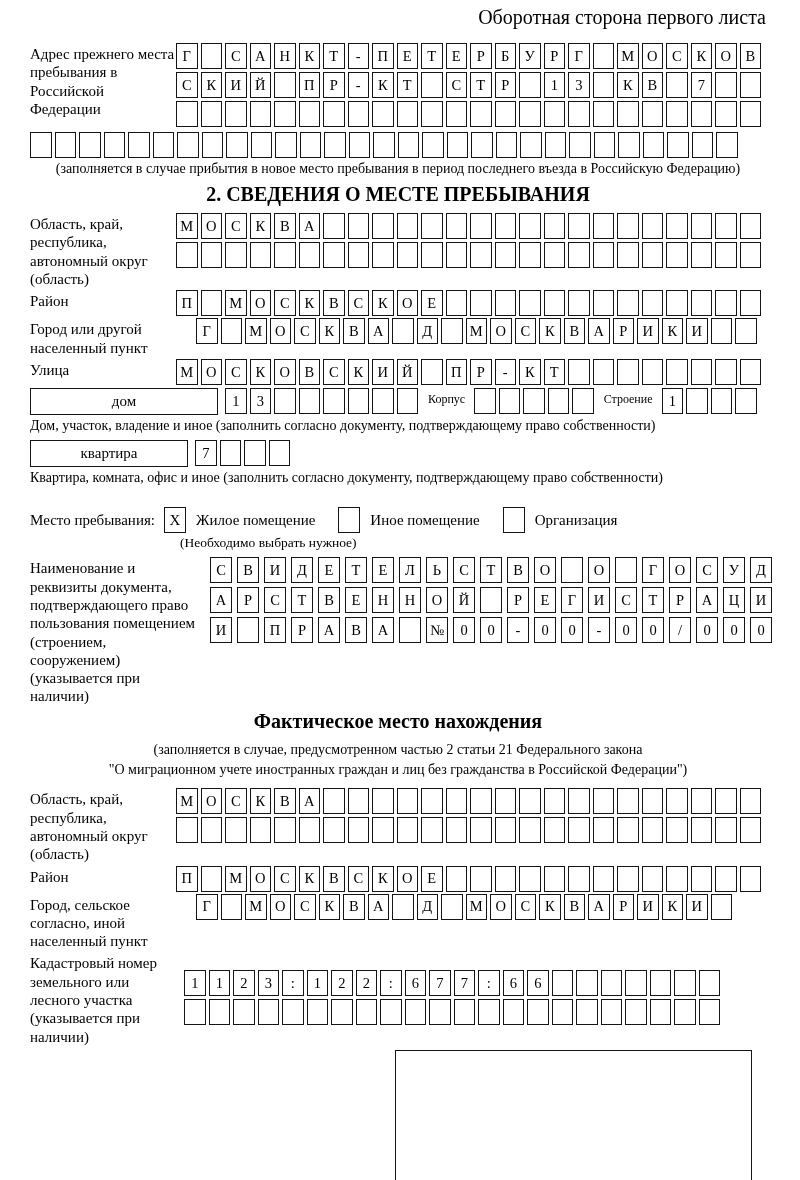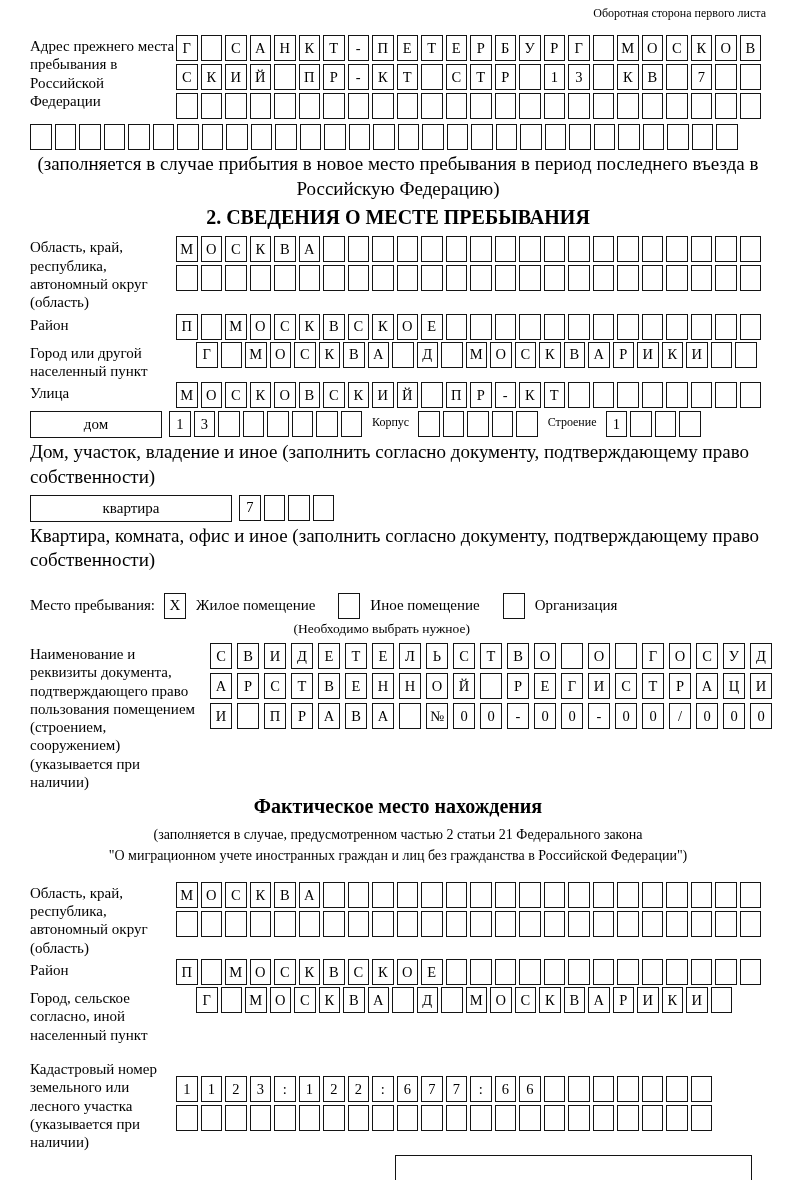--- a/index.html
+++ b/index.html
@@ -1,45 +1,45 @@
 <!DOCTYPE html>
 <html><head>
 <meta charset="utf-8">
 <style>
   html,body{margin:0;padding:0;background:#fff;}
   body{width:800px;height:1180px;font-family:"Liberation Serif",serif;color:#000;overflow:hidden;}
   .page{padding:6px 34px 0 30px;box-sizing:border-box;width:800px;}
-  .header-note{text-align:right;font-size:12px;margin-bottom:14px;}
+  .header-note{text-align:right;font-size:20px;margin-bottom:14px;}
   .frow{display:flex;align-items:flex-start;margin-bottom:2px;}
   .flabel{flex:none;font-size:15px;line-height:1.22;padding-top:2px;}
   .w146{width:146px;}
   .w166{width:166px;}
   .rowstack{flex:none;}
   .rowstack .cells{margin-bottom:3px;}
   .cells{display:flex;gap:3px;flex:none;}
   .cell{box-sizing:border-box;flex:none;width:21.5px;height:26px;border:1.7px solid #141414;
         display:flex;align-items:center;justify-content:center;font-size:14.5px;line-height:1;}
   .cells-wide .cell{width:22px;}
   .cells-wide{gap:5px;}
   .fullrow{margin-top:1px;margin-bottom:2px;}
-  .note{font-size:19px;line-height:1.3;margin:1px 0 5px 0;}
+  .note{font-size:14px;line-height:1.3;margin:1px 0 5px 0;}
   .center{text-align:center;}
   .sec-title{text-align:center;font-weight:bold;font-size:20px;margin:3px 0 7px 0;}
   .label-box{box-sizing:border-box;flex:none;height:27px;border:1.7px solid #141414;
              display:flex;align-items:center;justify-content:center;font-size:15px;}
-  .lb-dom{width:132px;margin-right:7px;}
-  .lb-kv{width:202px;margin-right:7px;}
+  .lb-dom{width:188px;margin-right:7px;}
+  .lb-kv{width:158px;margin-right:7px;}
   .inline-lbl{font-size:12px;padding:4px 9px 0 10px;flex:none;}
   .indent20{margin-left:20px;}
   .stay-row{display:flex;align-items:center;font-size:15px;margin-top:20px;}
   .checkbox{box-sizing:border-box;flex:none;width:22px;height:26px;border:1.7px solid #141414;
             display:flex;align-items:center;justify-content:center;font-size:15px;margin:0 10px 0 9px;}
   .stay-opt{margin-right:14px;text-align:center;}
-  .hint{font-size:13.5px;margin:2px 0 6px 150px;width:290px;text-align:right;}
-  .fact-note{font-size:14px;text-align:center;line-height:1.45;margin-bottom:16px;}
+  .hint{font-size:13.5px;margin:2px 0 6px 150px;width:290px;text-align:left;}
+  .fact-note{font-size:14px;text-align:center;line-height:1.45;margin-bottom:8px;}
   .stamp-box{box-sizing:border-box;width:357px;height:177px;border:1.8px solid #141414;
              margin:4px 0 0 365px;}
 </style>
 </head>
 <body>
 
 <div class="page">
 
   <div class="header-note">Оборотная сторона первого листа</div>
 
@@ -550,21 +550,21 @@
         <span class="cell">В</span>
         <span class="cell">А</span>
         <span class="cell">Р</span>
         <span class="cell">И</span>
         <span class="cell">К</span>
         <span class="cell">И</span>
         <span class="cell"></span>
       </div>
   </div>
 
-  <div class="frow" style="margin-top:14px;">
+  <div class="frow" style="margin-top:2px;gap:8px;">
     <div class="flabel w146">Кадастровый номер земельного или лесного участка (указывается при наличии)</div>
     <div class="rowstack" style="padding-top:18px;">
       <div class="cells">
           <span class="cell">1</span>
           <span class="cell">1</span>
           <span class="cell">2</span>
           <span class="cell">3</span>
           <span class="cell">:</span>
           <span class="cell">1</span>
           <span class="cell">2</span>

